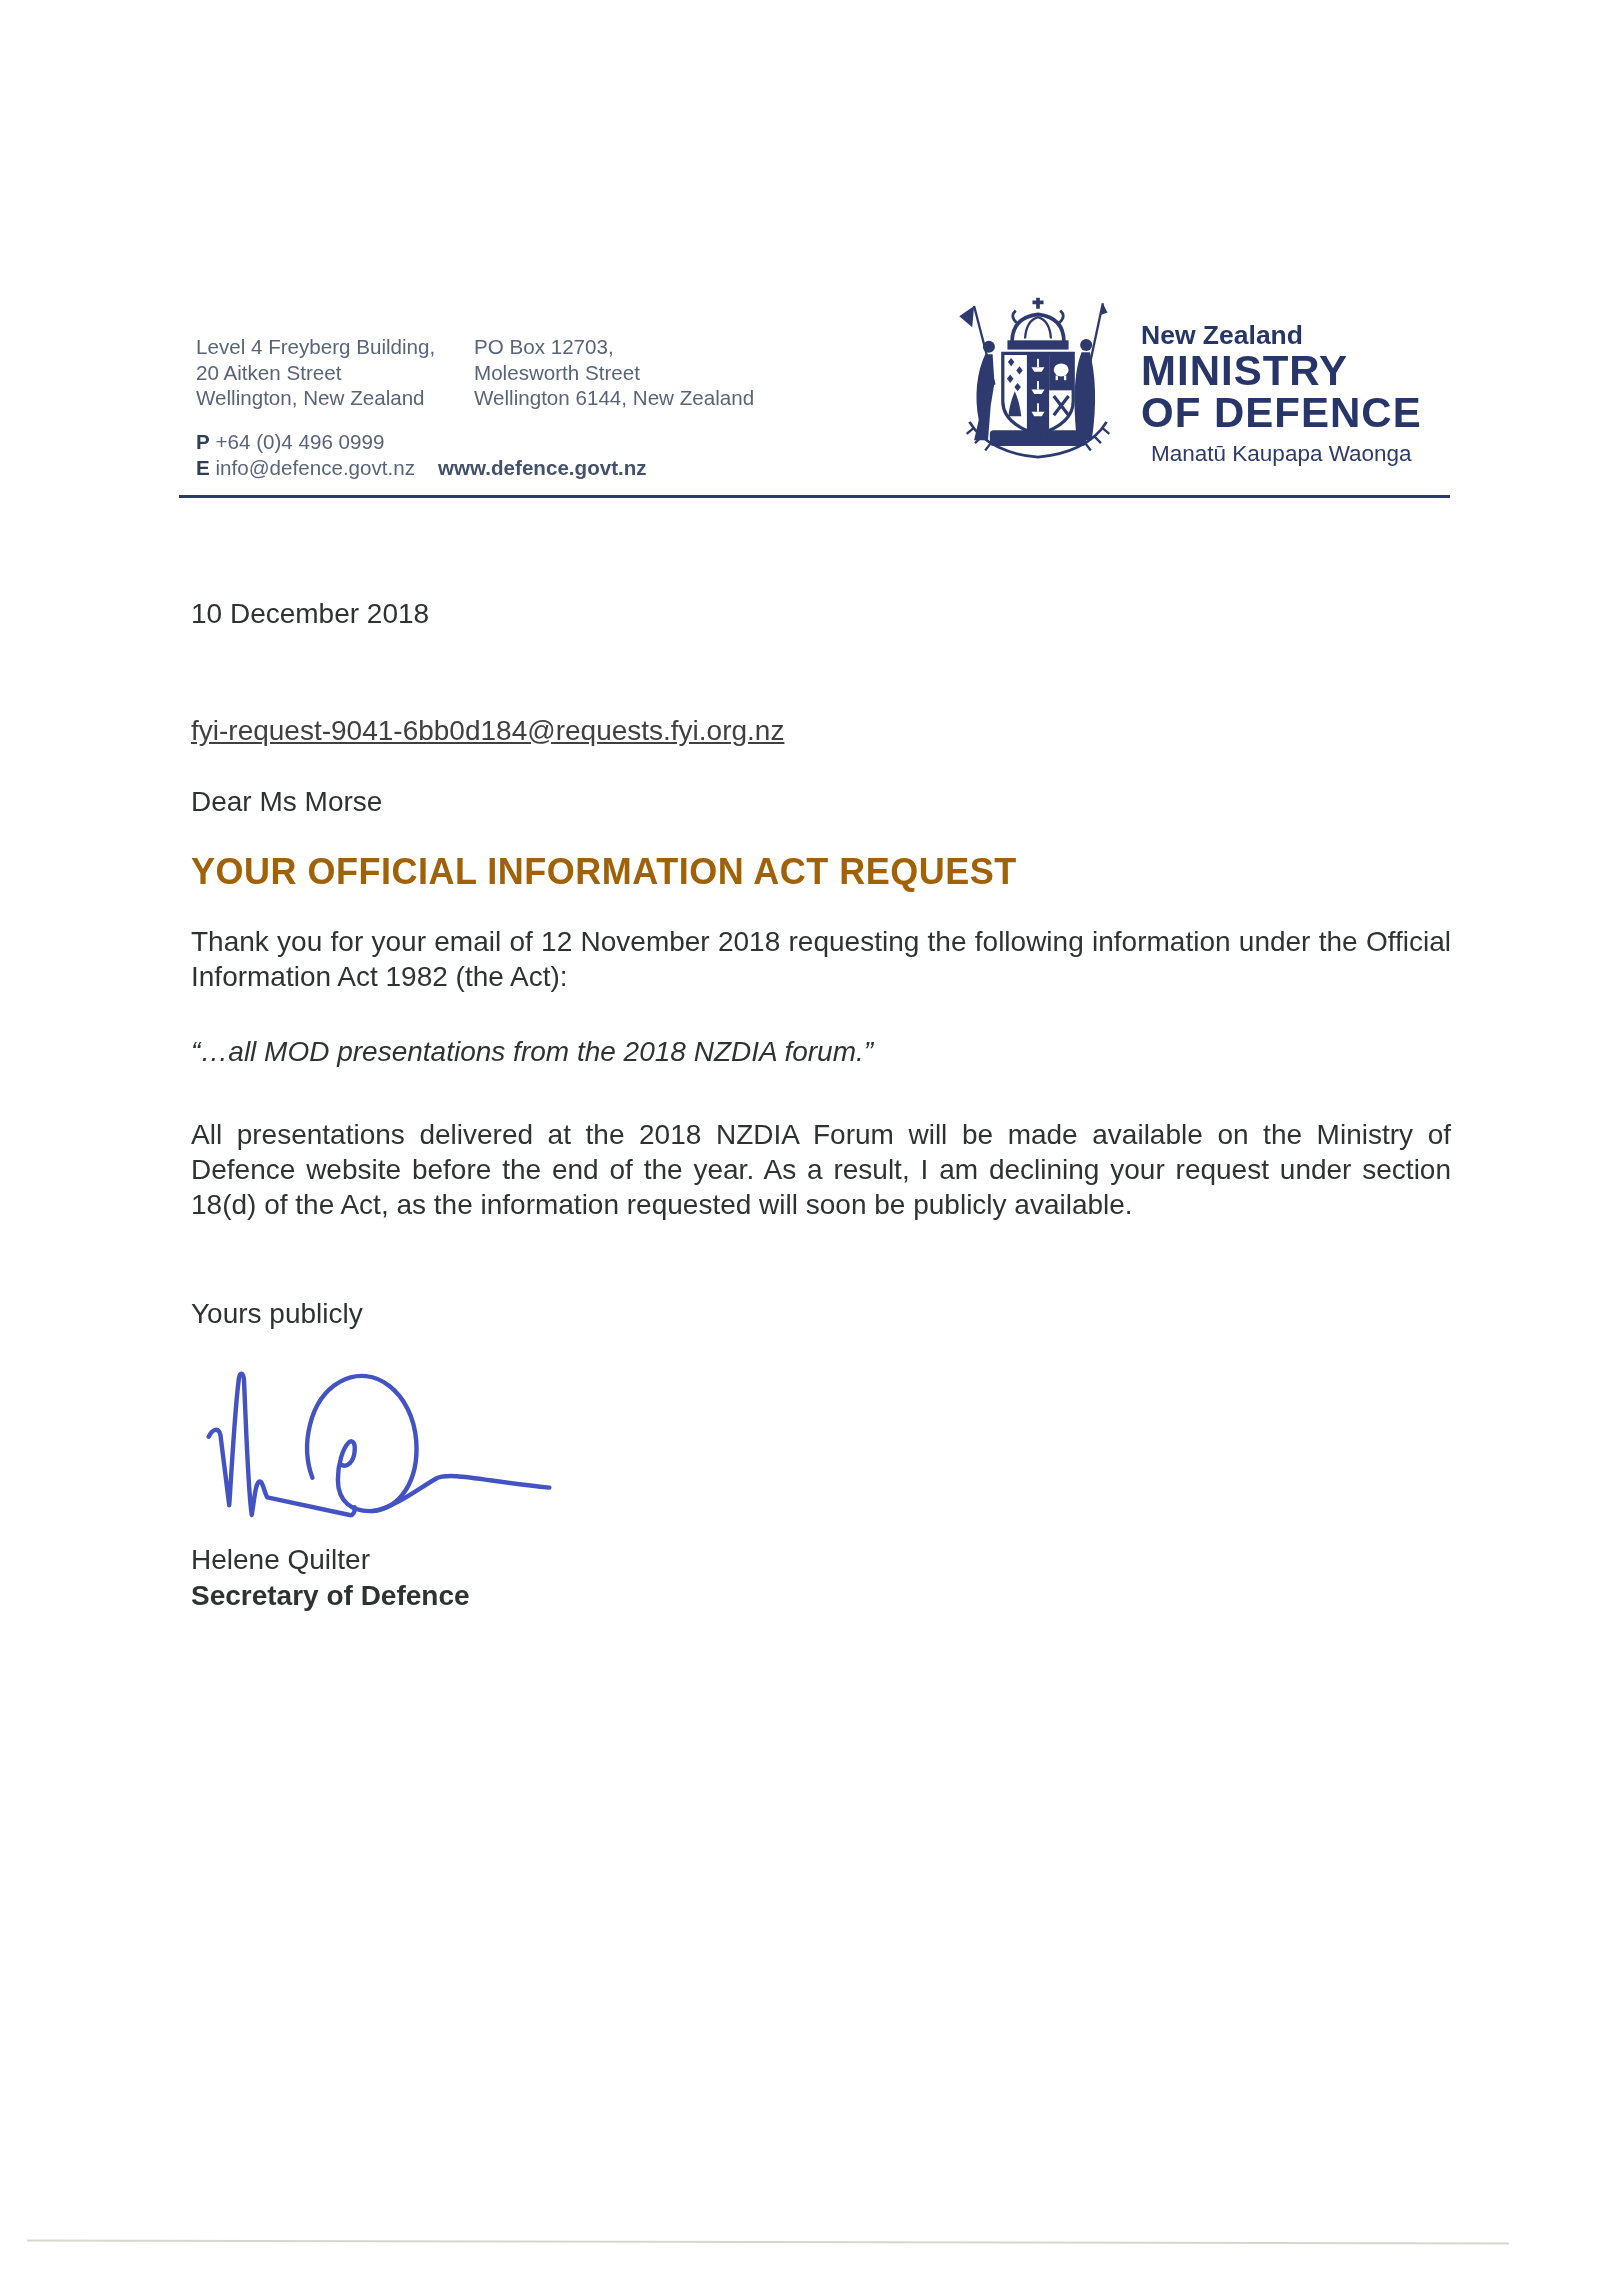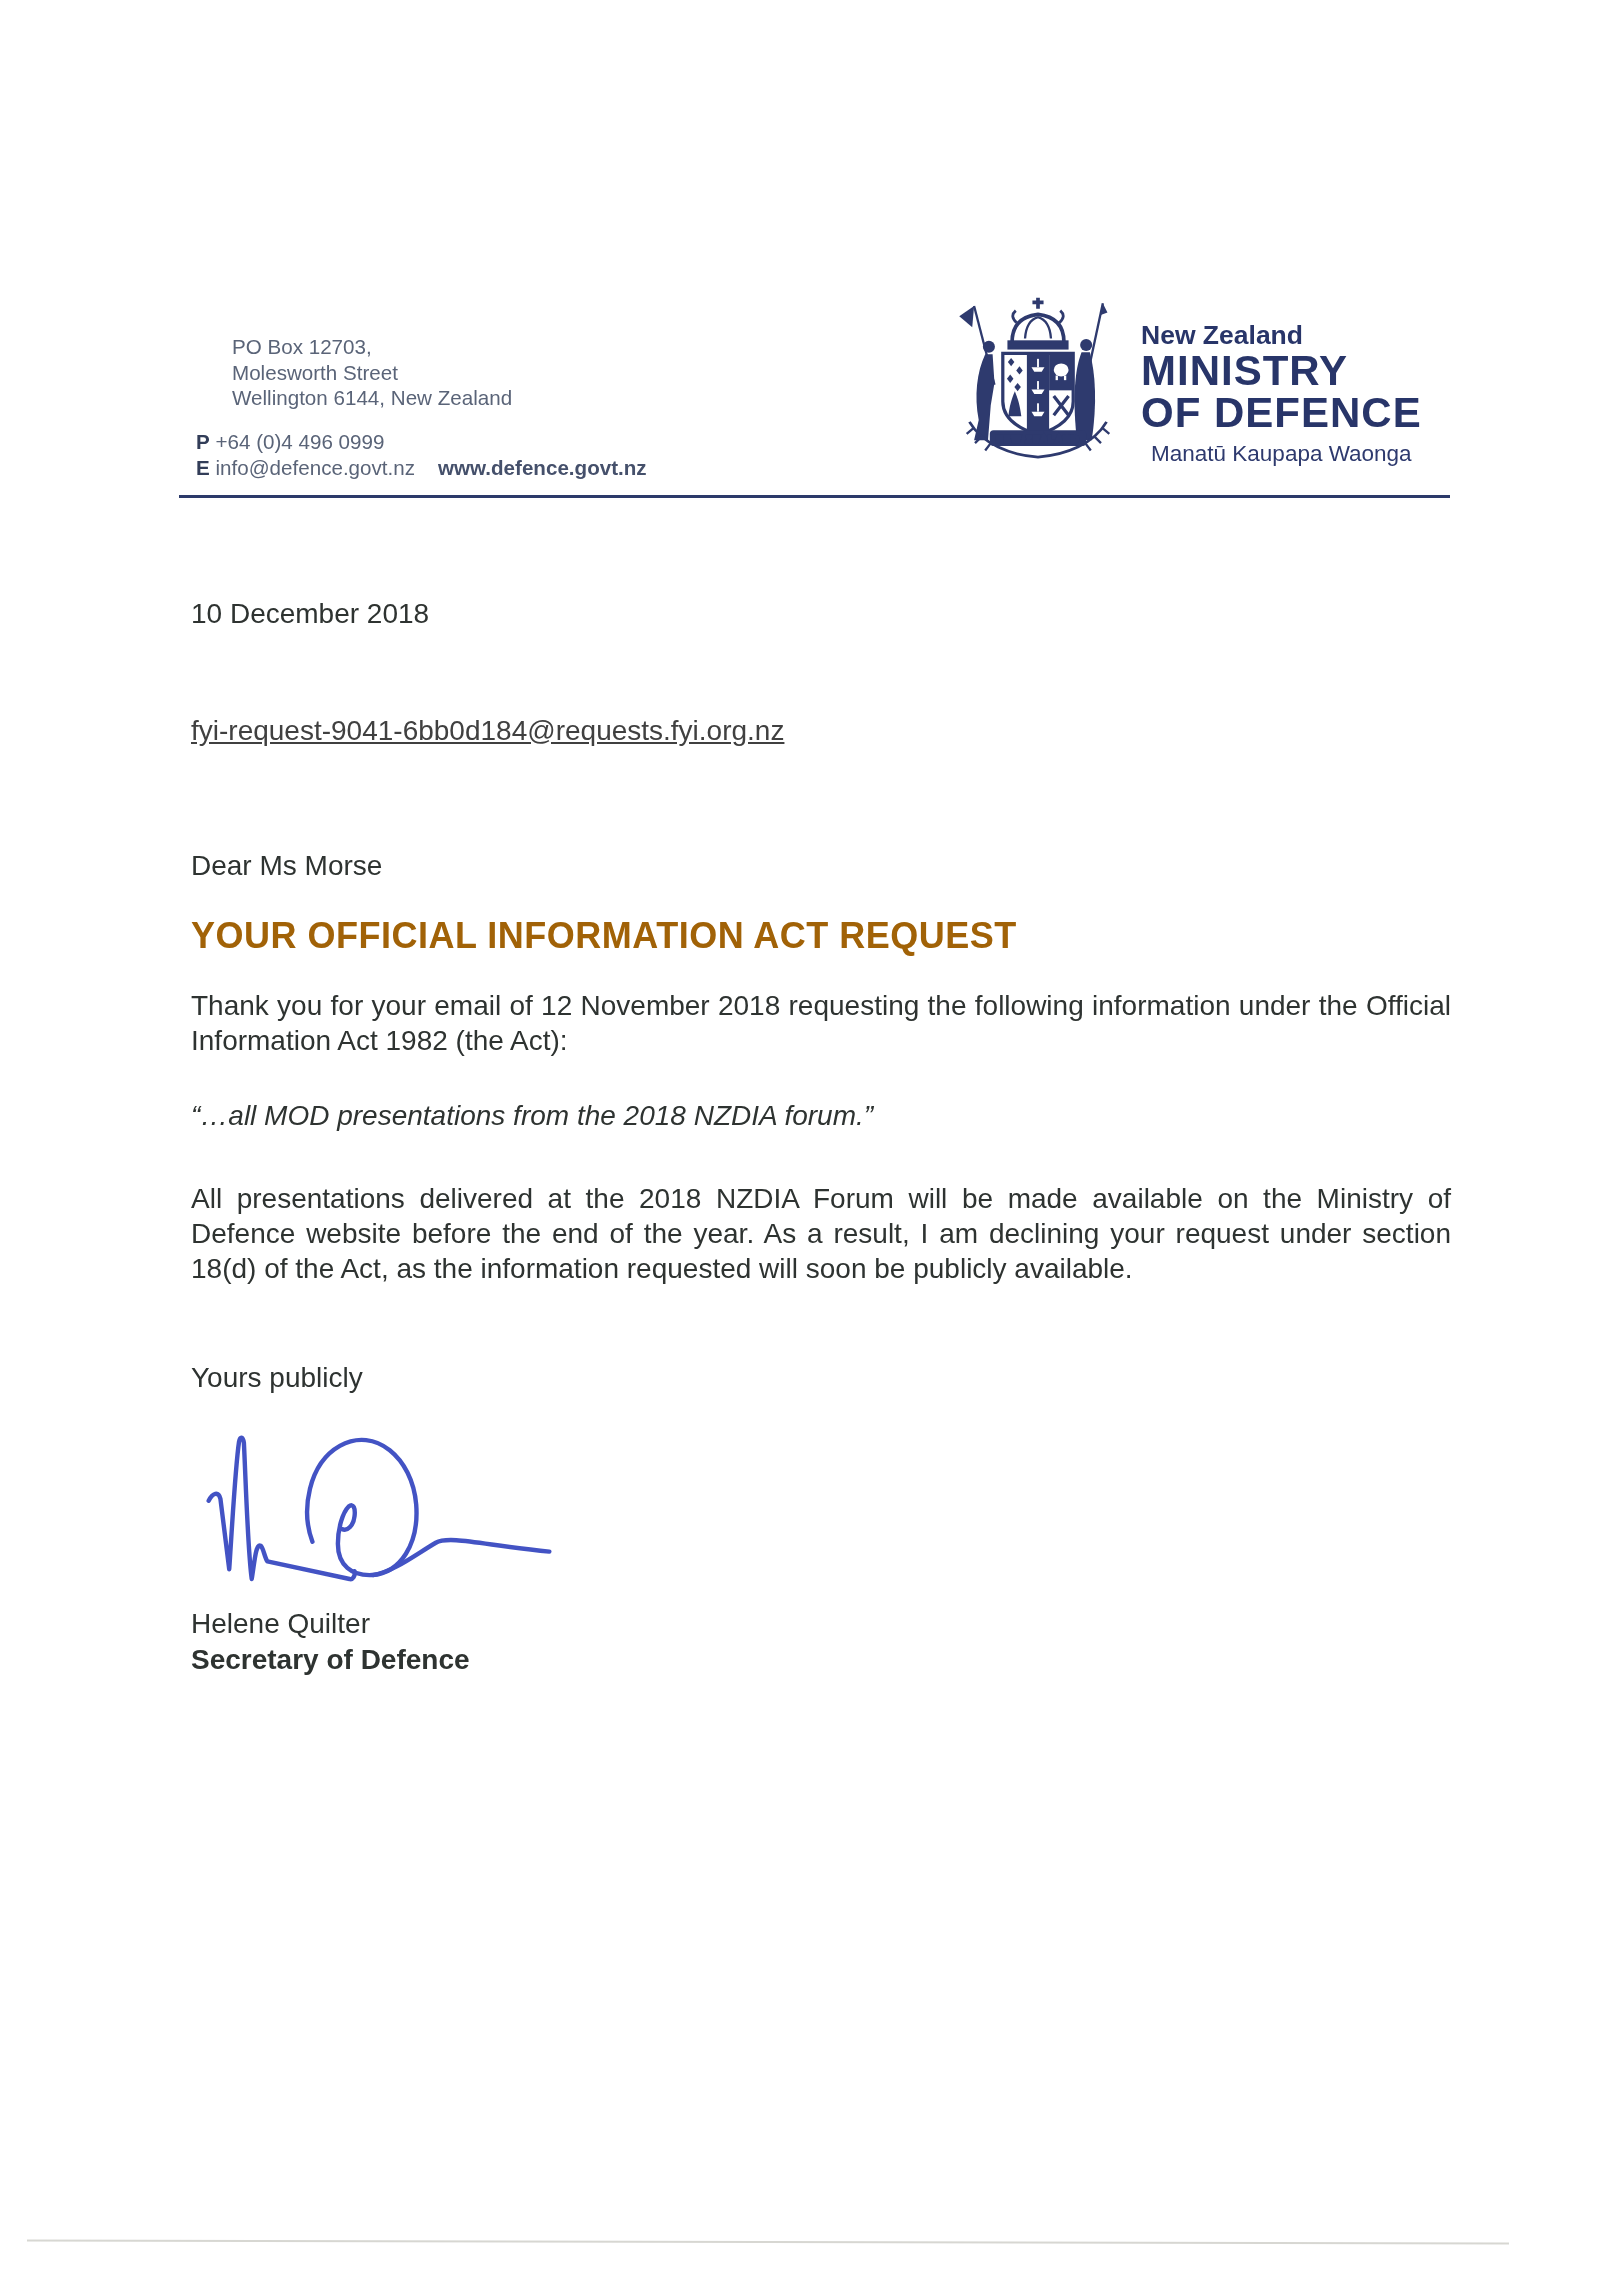--- a/index.html
+++ b/index.html
@@ -34,21 +34,21 @@
     background:#2c3a6a;border:none;margin:0;
   }
   
   .main{
     position:absolute;left:191px;top:583px;width:1260px;
     font-size:28px;line-height:35px;
   }
   .date{margin:12.7px 0 0 0;}
   .recipient{margin-top:82px;}
   .email-link{color:#404040;text-decoration:underline;}
-  .salutation{margin-top:100px;}
+  .salutation{margin-top:36px;}
   .subject{
     margin:30px 0 0 0;font-size:36px;line-height:45px;
     color:#a16207;font-weight:bold;letter-spacing:0.5px;
   }
   .para{margin:0;text-align:justify;}
   .p1{margin-top:30px;}
   .quote{margin-top:40px;font-style:italic;text-align:left;}
   .p2{margin-top:48px;}
   .p3{margin-top:43px;}
   .closing{margin-top:74px;}
@@ -60,20 +60,25 @@
     background:#d7d7d2;transform:rotate(0.12deg);
   }
 </style>
 </head>
 <body>
 
 <div class="page">
 
   <div class="addr">
     <div class="addr-cols">
+      <div class="addr-col1">
+        <div>Level 4 Freyberg Building,</div>
+        <div>20 Aitken Street</div>
+        <div>Wellington, New Zealand</div>
+      </div>
       <div class="addr-col2">
         <div>PO Box 12703,</div>
         <div>Molesworth Street</div>
         <div>Wellington 6144, New Zealand</div>
       </div>
     </div>
     <div class="contact">
       <div class="contact-row">
         <div class="contact-col1"><span class="clabel">P</span> <span>+64 (0)4 496 0999</span></div>
       </div>

